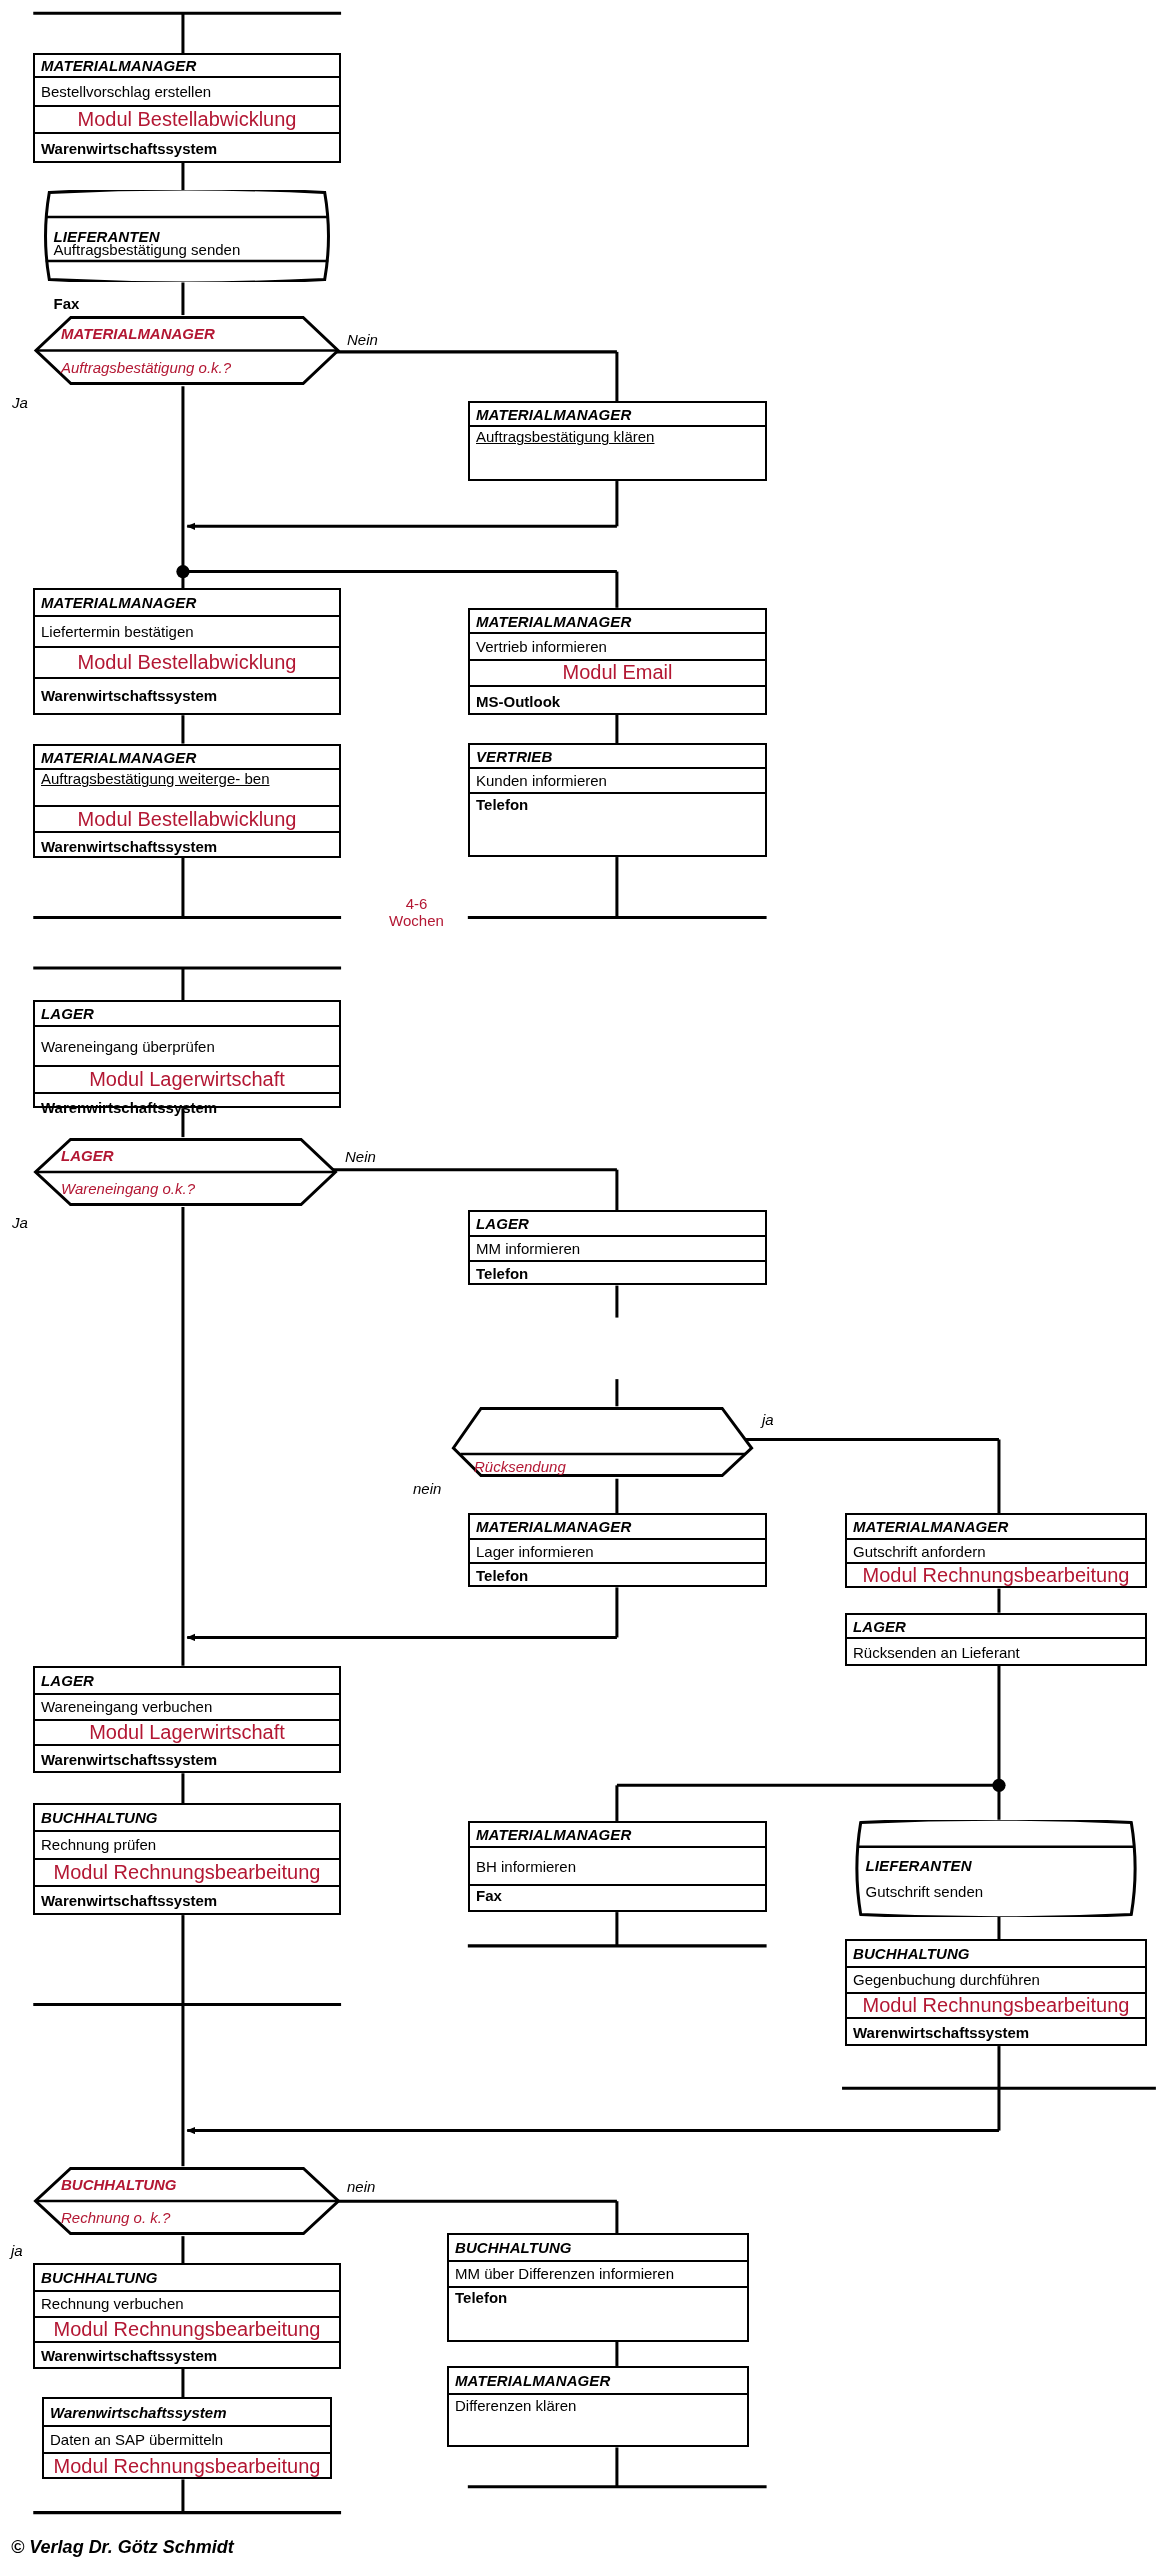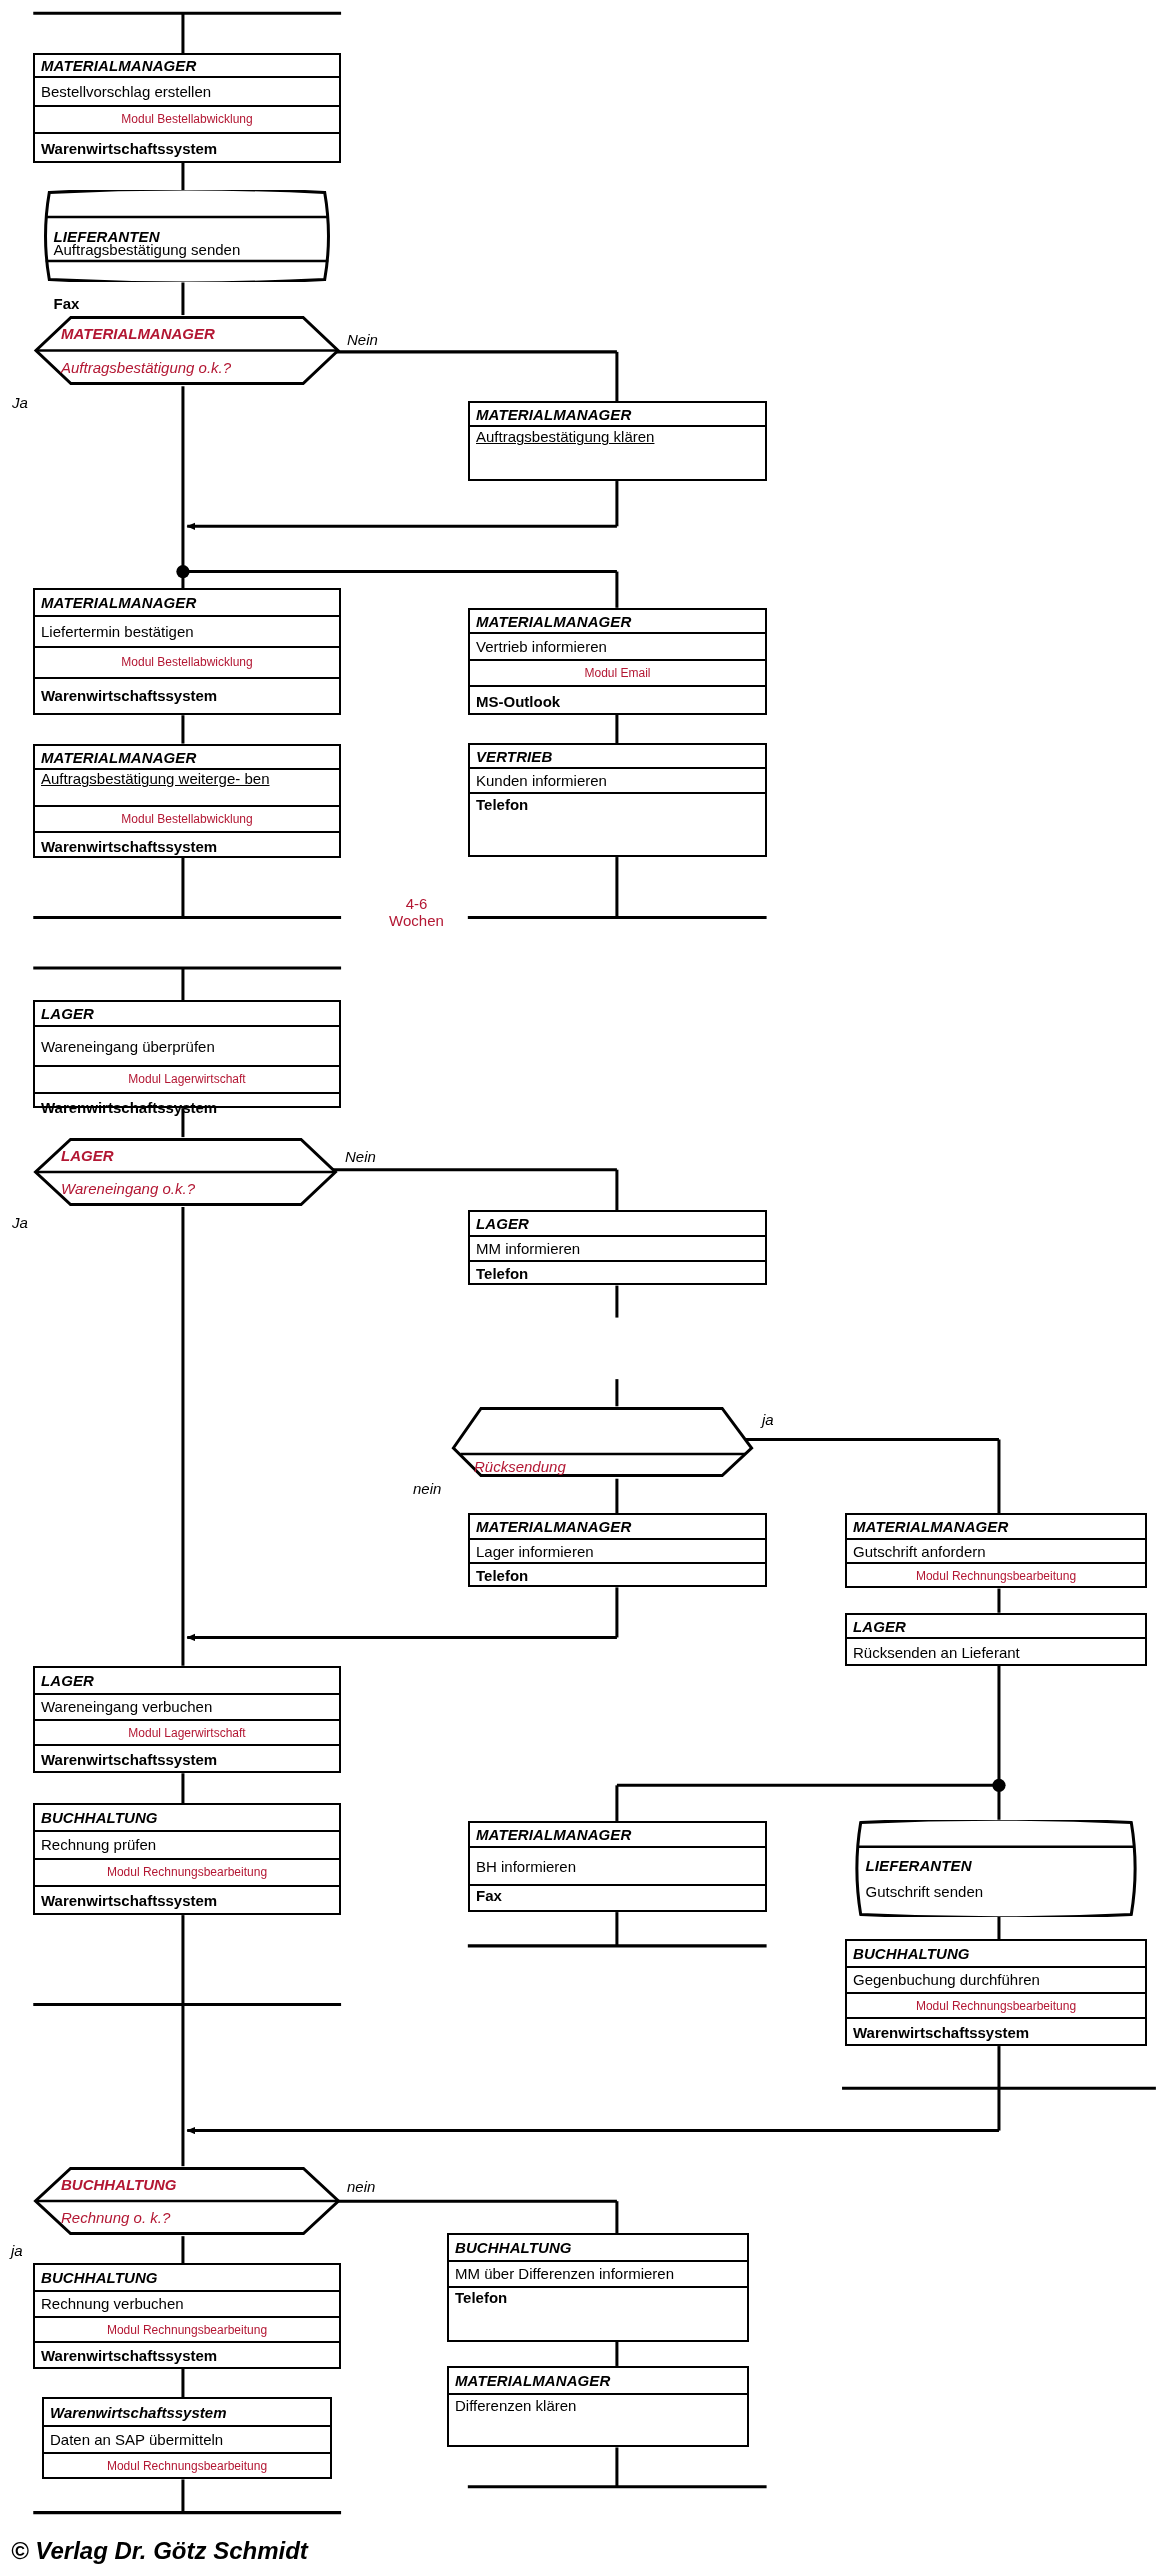--- a/index.html
+++ b/index.html
@@ -8,41 +8,41 @@
   svg.lines{position:absolute;left:0;top:0;width:1162px;height:2576px;pointer-events:none;}
 
   
   .blk{position:absolute;box-sizing:border-box;border:2.4px solid #000;background:#fff;}
   .row{box-sizing:border-box;border-bottom:2.4px solid #000;padding:1.8px 6px;
        display:flex;align-items:center;white-space:nowrap;overflow:visible;}
   .row:last-child{border-bottom:none;}
   .r-role{font-style:italic;font-weight:bold;font-size:15px;color:#000;letter-spacing:0.1px;}
   .r-task{font-size:15px;color:#000;}
   .r-task.wrap{white-space:normal;line-height:1.12;display:block;text-decoration:underline;}
-  .r-mod{font-size:12px;color:#B31733;justify-content:center;}
+  .r-mod{font-size:20px;color:#B31733;justify-content:center;}
   .r-sys{font-size:15px;font-weight:bold;color:#000;}
   .r-sys.ital{font-style:italic;}
   .spacer{border-bottom:none;}
 
   
   .barrel{position:absolute;box-sizing:border-box;background:#fff;}
   .barrel .brow{position:absolute;left:0;right:0;box-sizing:border-box;
        display:flex;align-items:center;padding:1.8px 20.5px;white-space:nowrap;margin-top:31px;}
 
   
   .hex{position:absolute;}
   .hex .htxt{position:absolute;left:0;right:0;display:flex;align-items:center;
        padding:0 28px;box-sizing:border-box;}
   .h-role{font-style:italic;font-weight:bold;font-size:15px;color:#B31733;line-height:1.08;}
   .h-cond{font-style:italic;font-size:15px;color:#B31733;}
 
   
   .lbl{position:absolute;font-style:italic;font-size:15px;color:#000;white-space:nowrap;}
   .lbl-red{position:absolute;font-size:15px;color:#B31733;text-align:center;line-height:1.12;}
-  .credit{position:absolute;font-style:italic;font-weight:bold;font-size:24px;color:#000;white-space:nowrap;}
+  .credit{position:absolute;font-style:italic;font-weight:bold;font-size:18px;color:#000;white-space:nowrap;}
 </style>
 </head>
 <body>
 
 <div id="sheet">
 
   <svg class="lines" viewBox="0 0 1925 4268" xmlns="http://www.w3.org/2000/svg">
     <defs>
       <marker id="arr" markerWidth="16" markerHeight="16" refX="13" refY="6" orient="auto" markerUnits="userSpaceOnUse">
         <path d="M0,0 L14,6 L0,12 z" fill="#000"></path>

